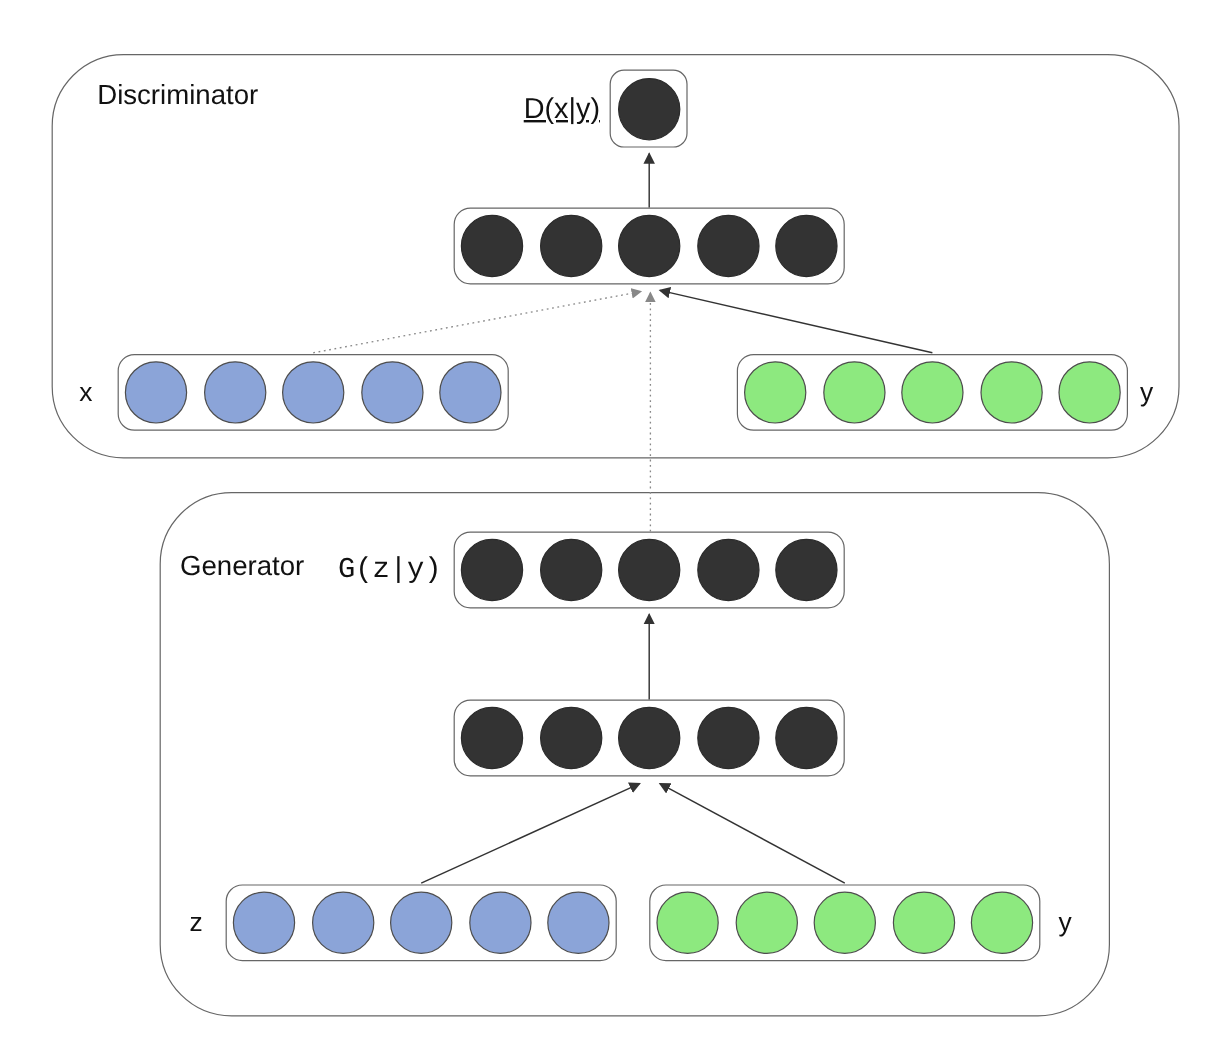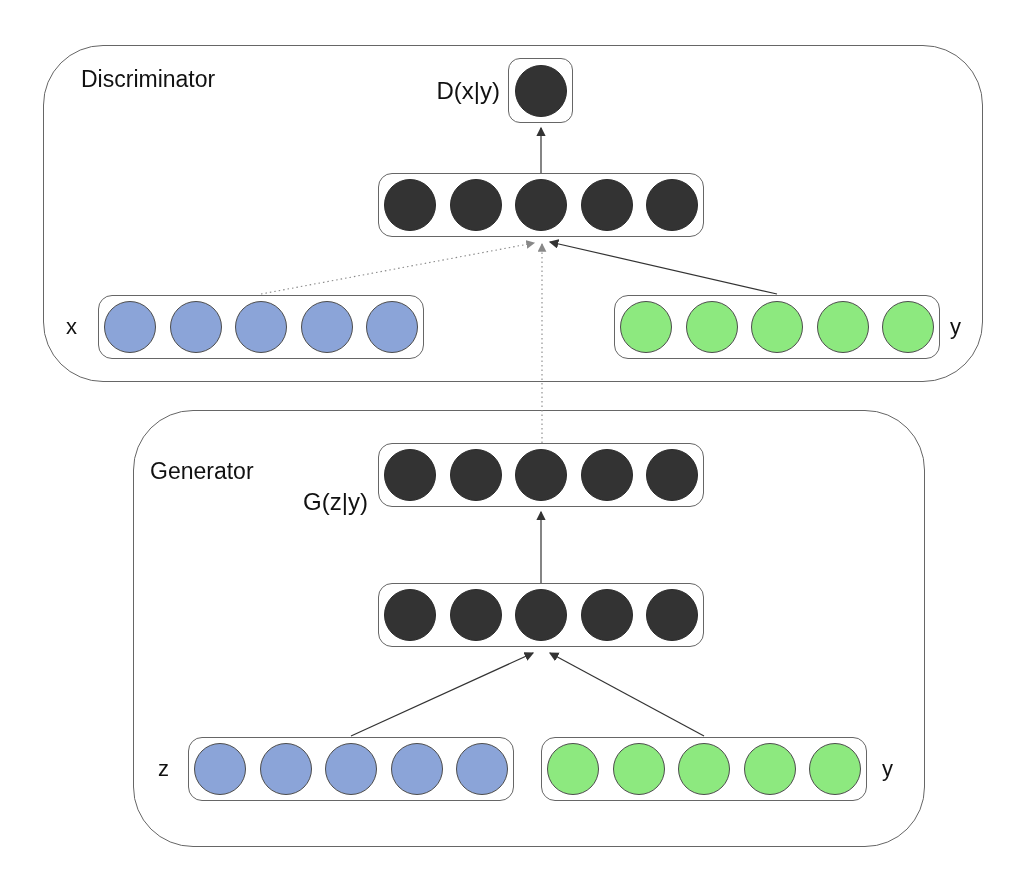--- a/index.html
+++ b/index.html
@@ -80,21 +80,21 @@
   .arrow-dotted { fill: var(--dotline, #888); }
 </style>
 </head>
 <body style="background: rgb(255, 255, 255);">
 
 <div id="canvas">
 
   <div class="region" style="left:43px; top:45px; width:940px; height:337px;"></div>
   <div class="region-label" style="left:71px; top:66px;margin-left:10px;">Discriminator</div>
 
-  <div class="func-label" style="left:426px; top:77px; width:74px;">D(x|y)</div>
+  <div class="func-label" style="left:426px; top:77px; width:74px;text-decoration:underline;">D(x|y)</div>
   <div class="layer single" style="left:508px; top:58px; width:65px; height:65px;">
       <div class="node dark"></div>
     </div>
 
   <div class="layer" style="left:378px; top:173px; width:326px; height:64px;">
       <div class="node dark"></div>
       <div class="node dark"></div>
       <div class="node dark"></div>
       <div class="node dark"></div>
       <div class="node dark"></div>
@@ -114,21 +114,21 @@
       <div class="node green"></div>
       <div class="node green"></div>
       <div class="node green"></div>
       <div class="node green"></div>
     </div>
   <div class="side-label" style="left:950px; top:314px;">y</div>
 
   <div class="region" style="left:133px; top:410px; width:792px; height:437px;"></div>
   <div class="region-label" style="left:150px; top:441px;margin-top:17px;">Generator</div>
 
-  <div class="func-label" style="left:278px; top:488px; width:90px;">G(z|y)</div>
+  <div class="func-label" style="left:278px; top:462px; width:90px;font-family:Liberation Mono, monospace;">G(z|y)</div>
   <div class="layer" style="left:378px; top:443px; width:326px; height:64px;">
       <div class="node dark"></div>
       <div class="node dark"></div>
       <div class="node dark"></div>
       <div class="node dark"></div>
       <div class="node dark"></div>
     </div>
 
   <div class="layer" style="left:378px; top:583px; width:326px; height:64px;">
       <div class="node dark"></div>

